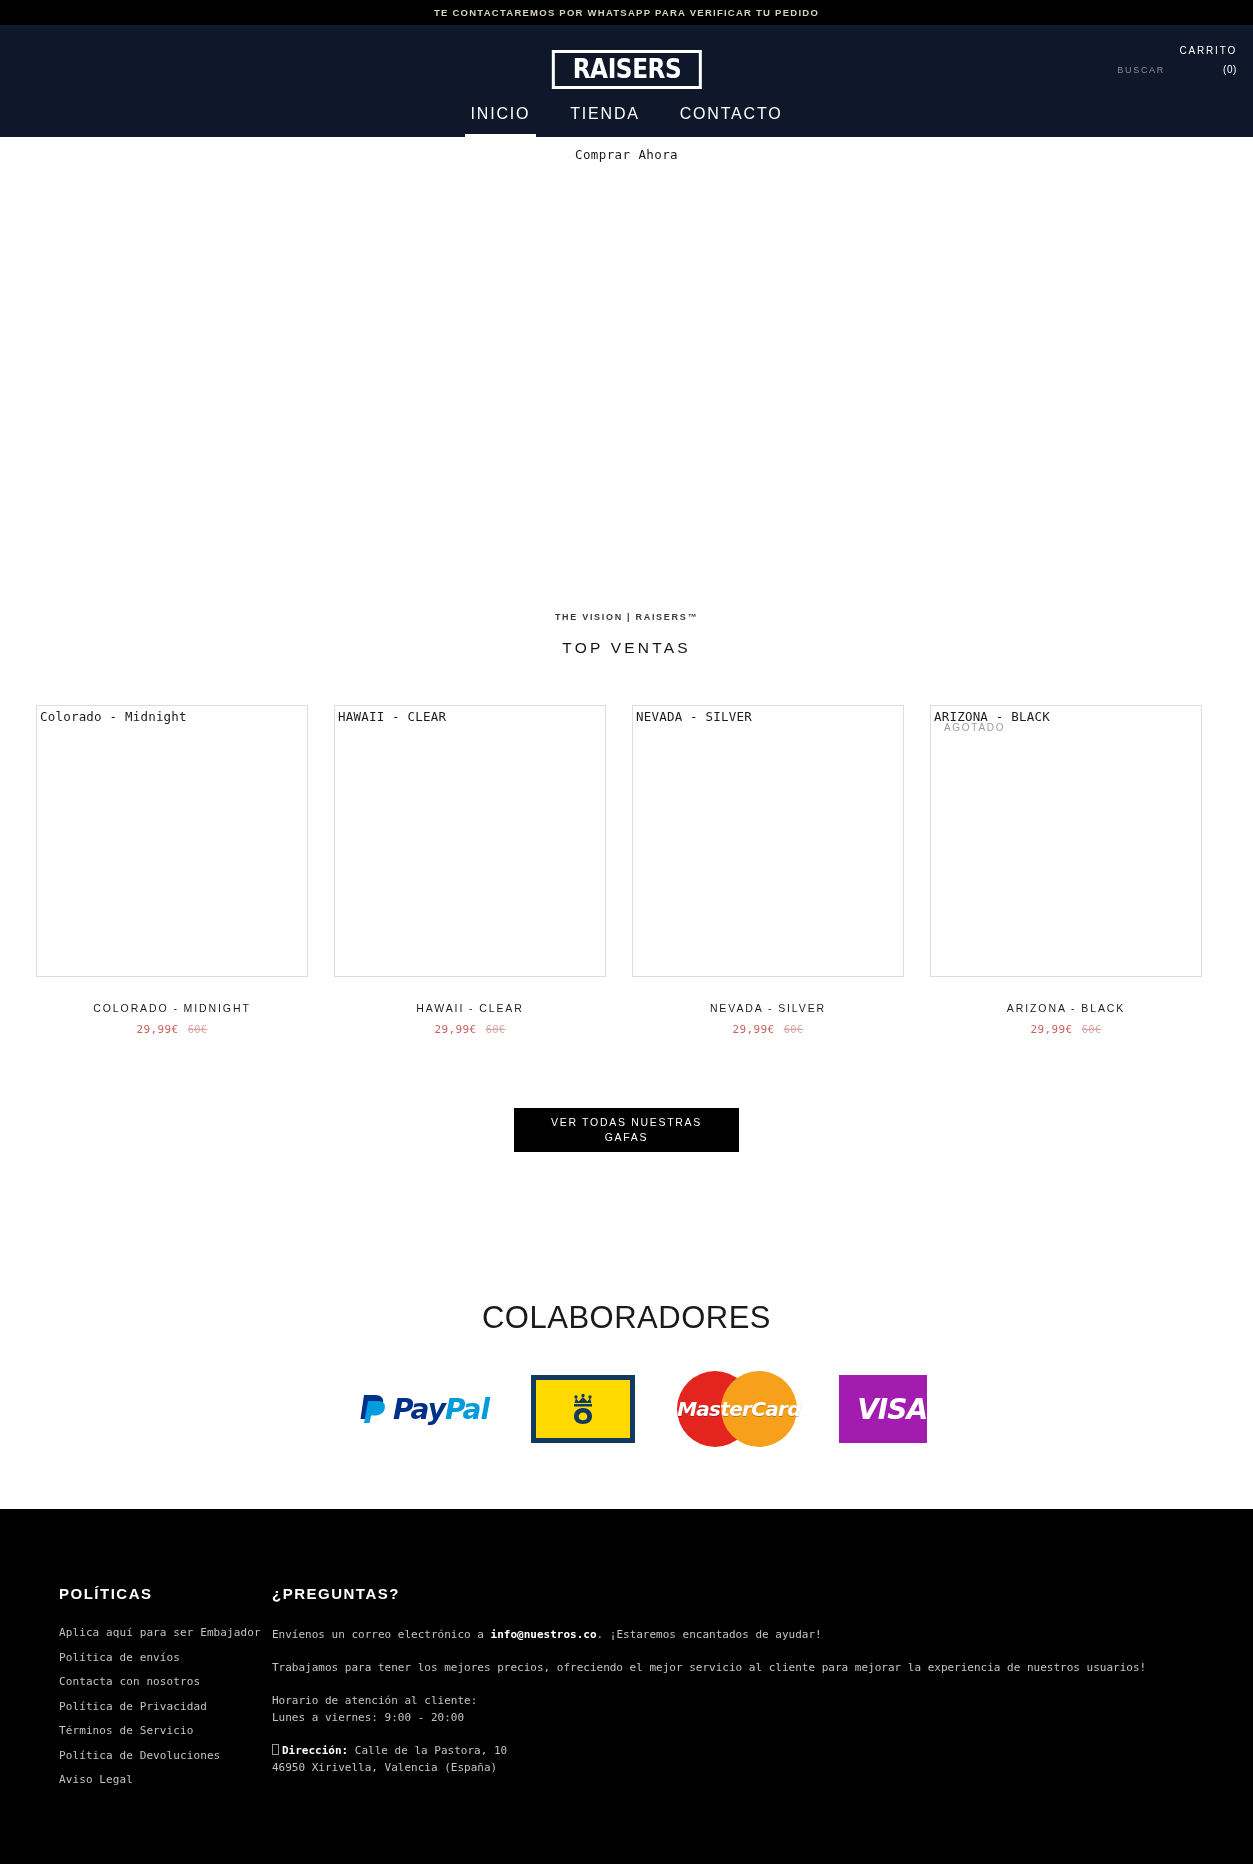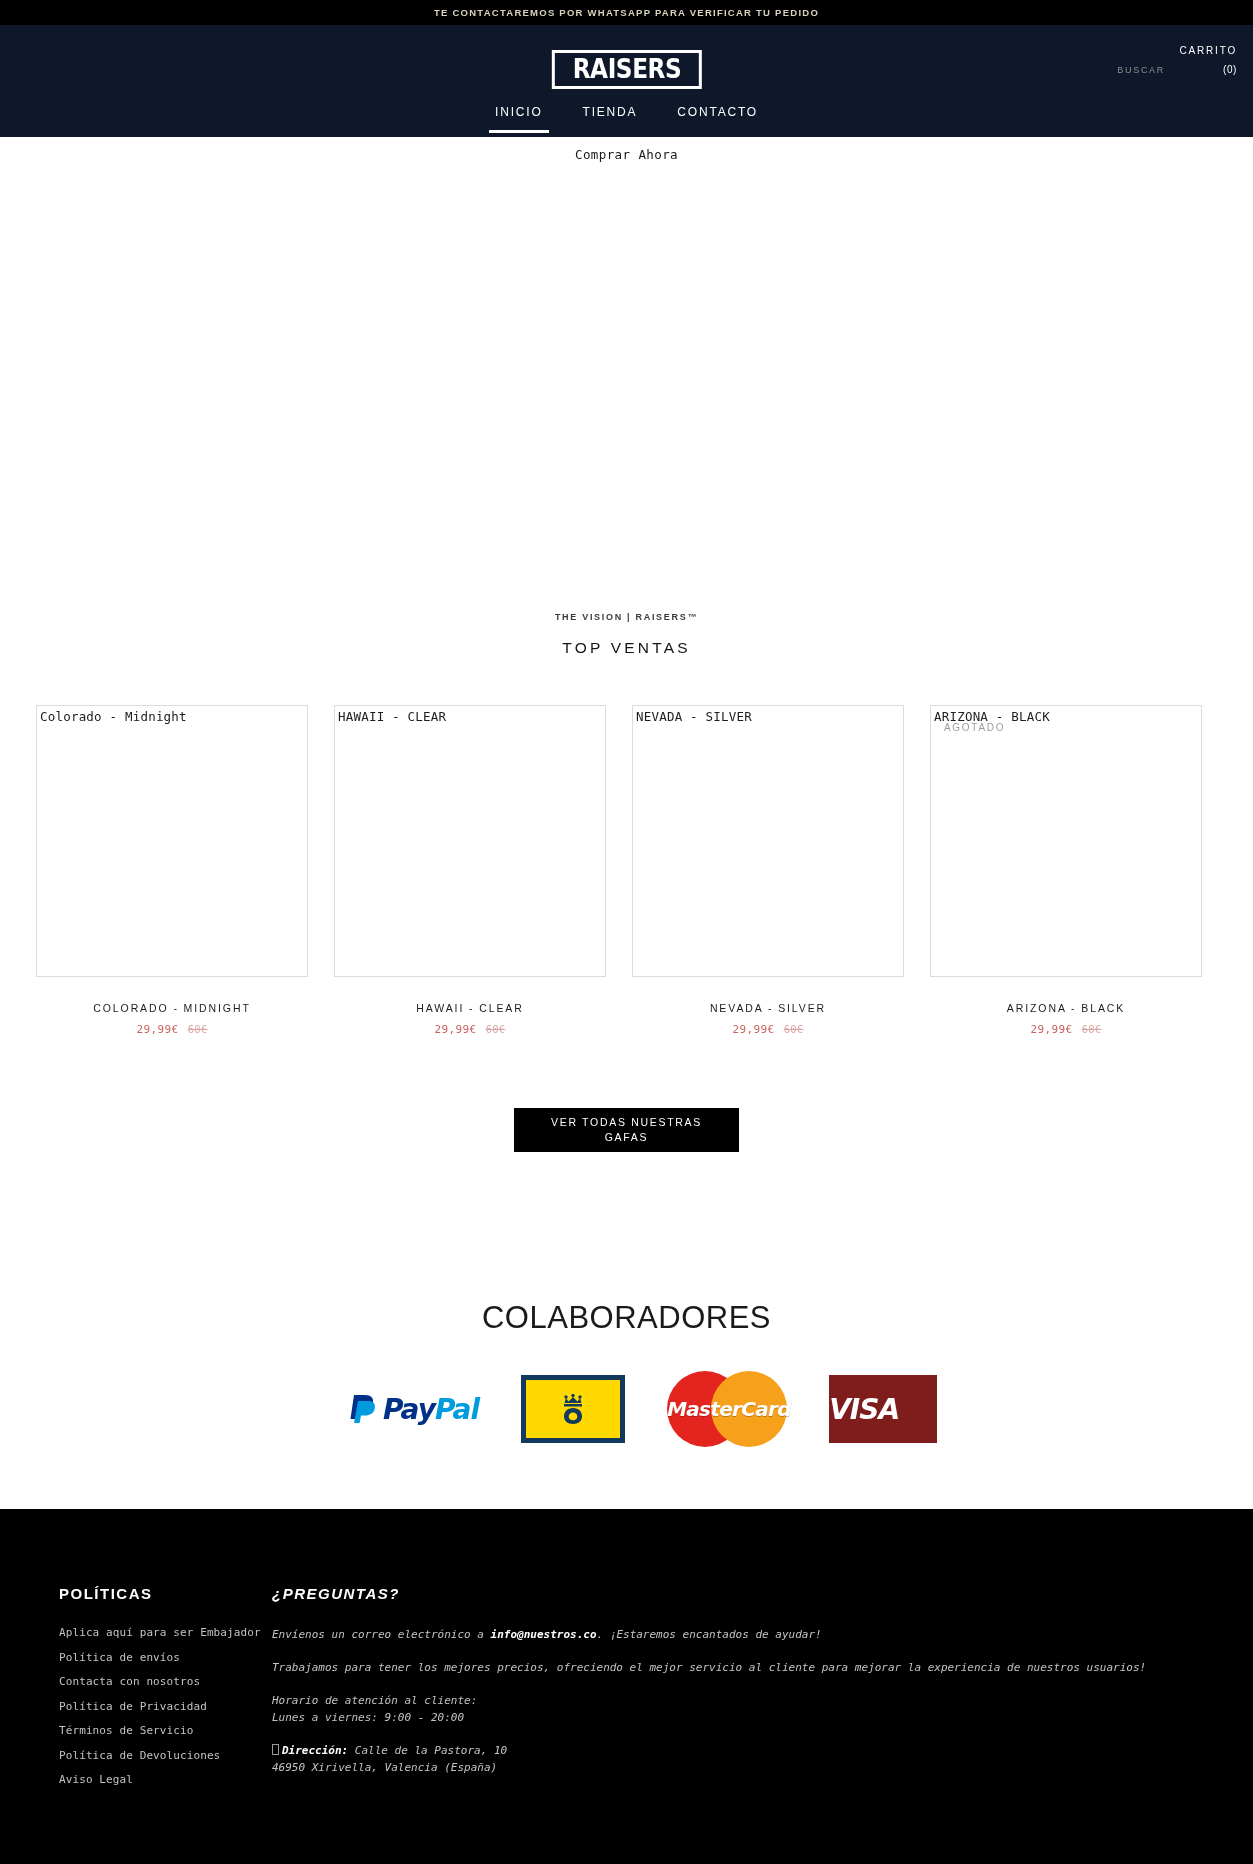--- a/index.html
+++ b/index.html
@@ -110,21 +110,21 @@
     bottom: 0;
     height: 32px;
     display: flex;
     justify-content: center;
     align-items: flex-start;
     gap: 28px;
   }
   .nav-item {
     color: #ffffff;
     font-family: "Liberation Sans", sans-serif;
-    font-size: 12px;
+    font-size: 16px;
     letter-spacing: 1.8px;
     padding: 0 6px 14px 6px;
     position: relative;
     cursor: pointer;
     white-space: nowrap;
   }
   .nav-item.active::after {
     content: "";
     position: absolute;
     left: 0; right: 0; bottom: 0;
@@ -343,46 +343,46 @@
     font-style: italic;
     color: #ffffff;
     letter-spacing: -0.7px;
     z-index: 4;
     text-shadow: 0 1px 0 rgba(0,0,0,.25);
     white-space: nowrap;
   }
 
   
   .logo-visa {
-    width: 108px;
+    width: 88px;
     height: 68px;
-    background: #7f1d1d;
+    background: #a21caf;
     display: flex;
     align-items: center;
-    justify-content: flex-start;
+    justify-content: flex-end;
   }
   .visa-word {
     color: #ffffff;
     font-family: "DejaVu Sans", sans-serif;
     font-size: 28px;
     font-weight: 700;
     font-style: italic;
     letter-spacing: -1px;
   }
 
   
   .footer {
     margin-top: 62px;
     background: #000000;
     min-height: 364px;
     padding: 76px 0 60px 0;
     display: flex;
   }
   .footer-col-policies { width: 272px; padding-left: 59px; }
-  .footer-col-questions { flex: 1; padding-left: 0; padding-right: 18px; font-style: italic; }
+  .footer-col-questions { flex: 1; padding-left: 0; padding-right: 18px; }
 
   .footer-heading {
     color: #ffffff;
     font-family: "Liberation Sans", sans-serif;
     font-size: 15px;
     font-weight: 700;
     letter-spacing: 1.5px;
     margin-bottom: 24px;
   }
   .footer-link {

